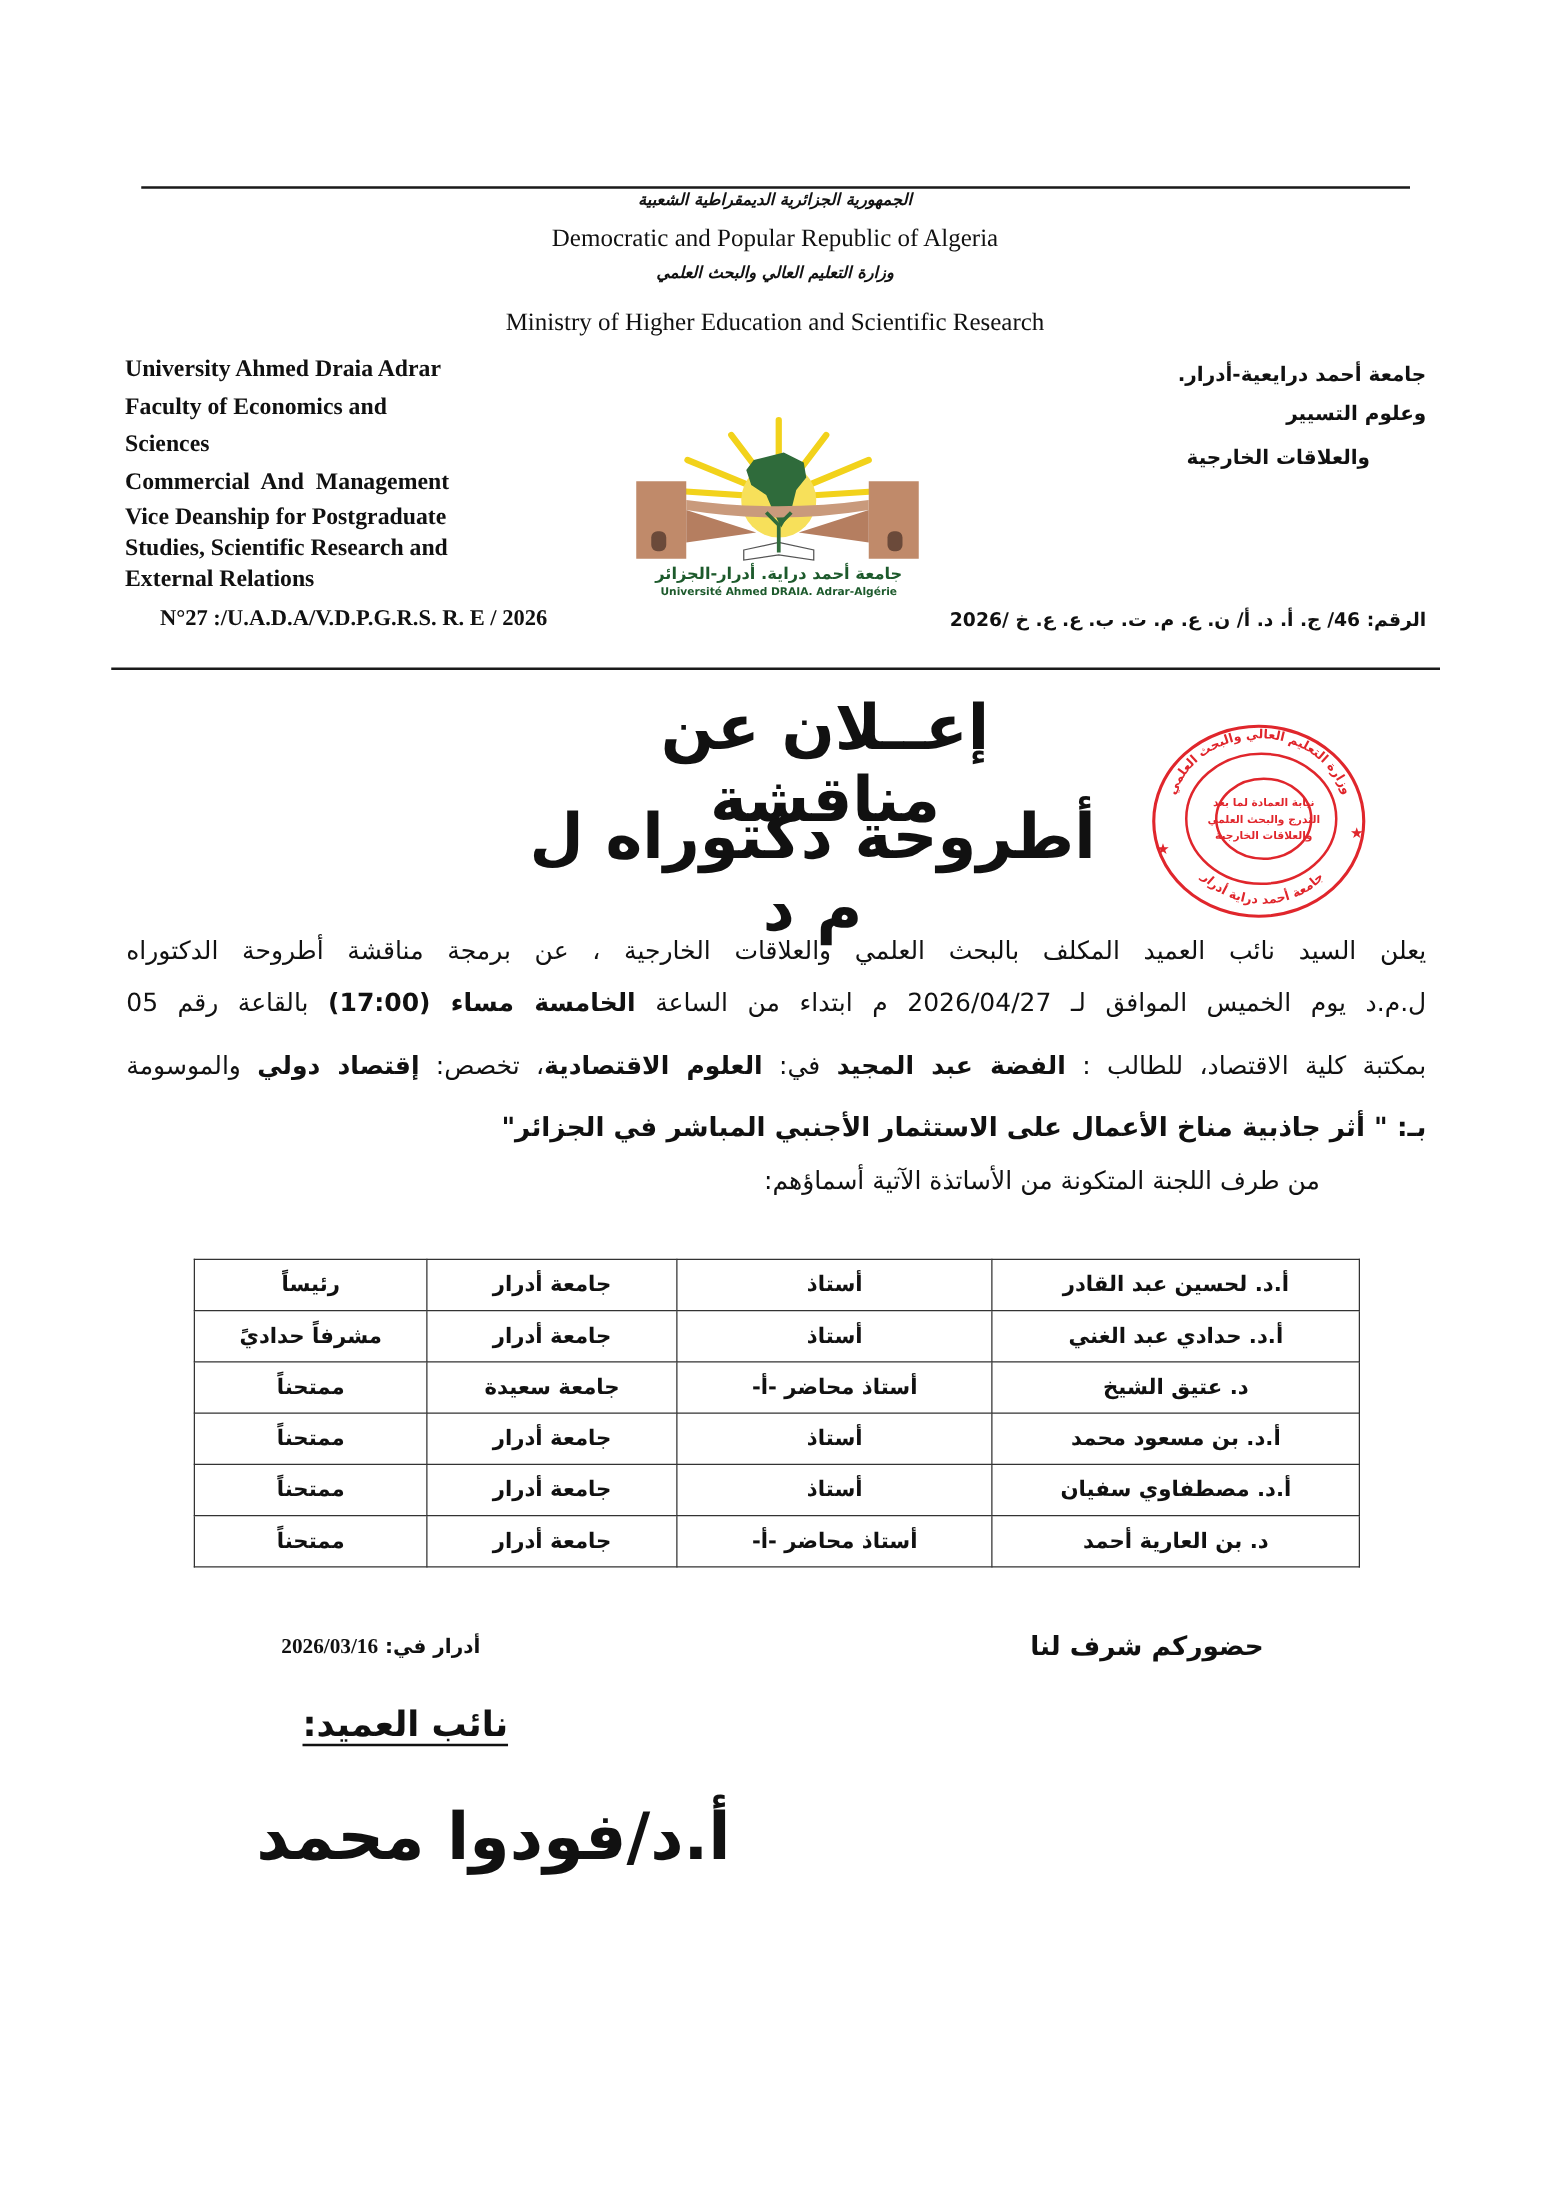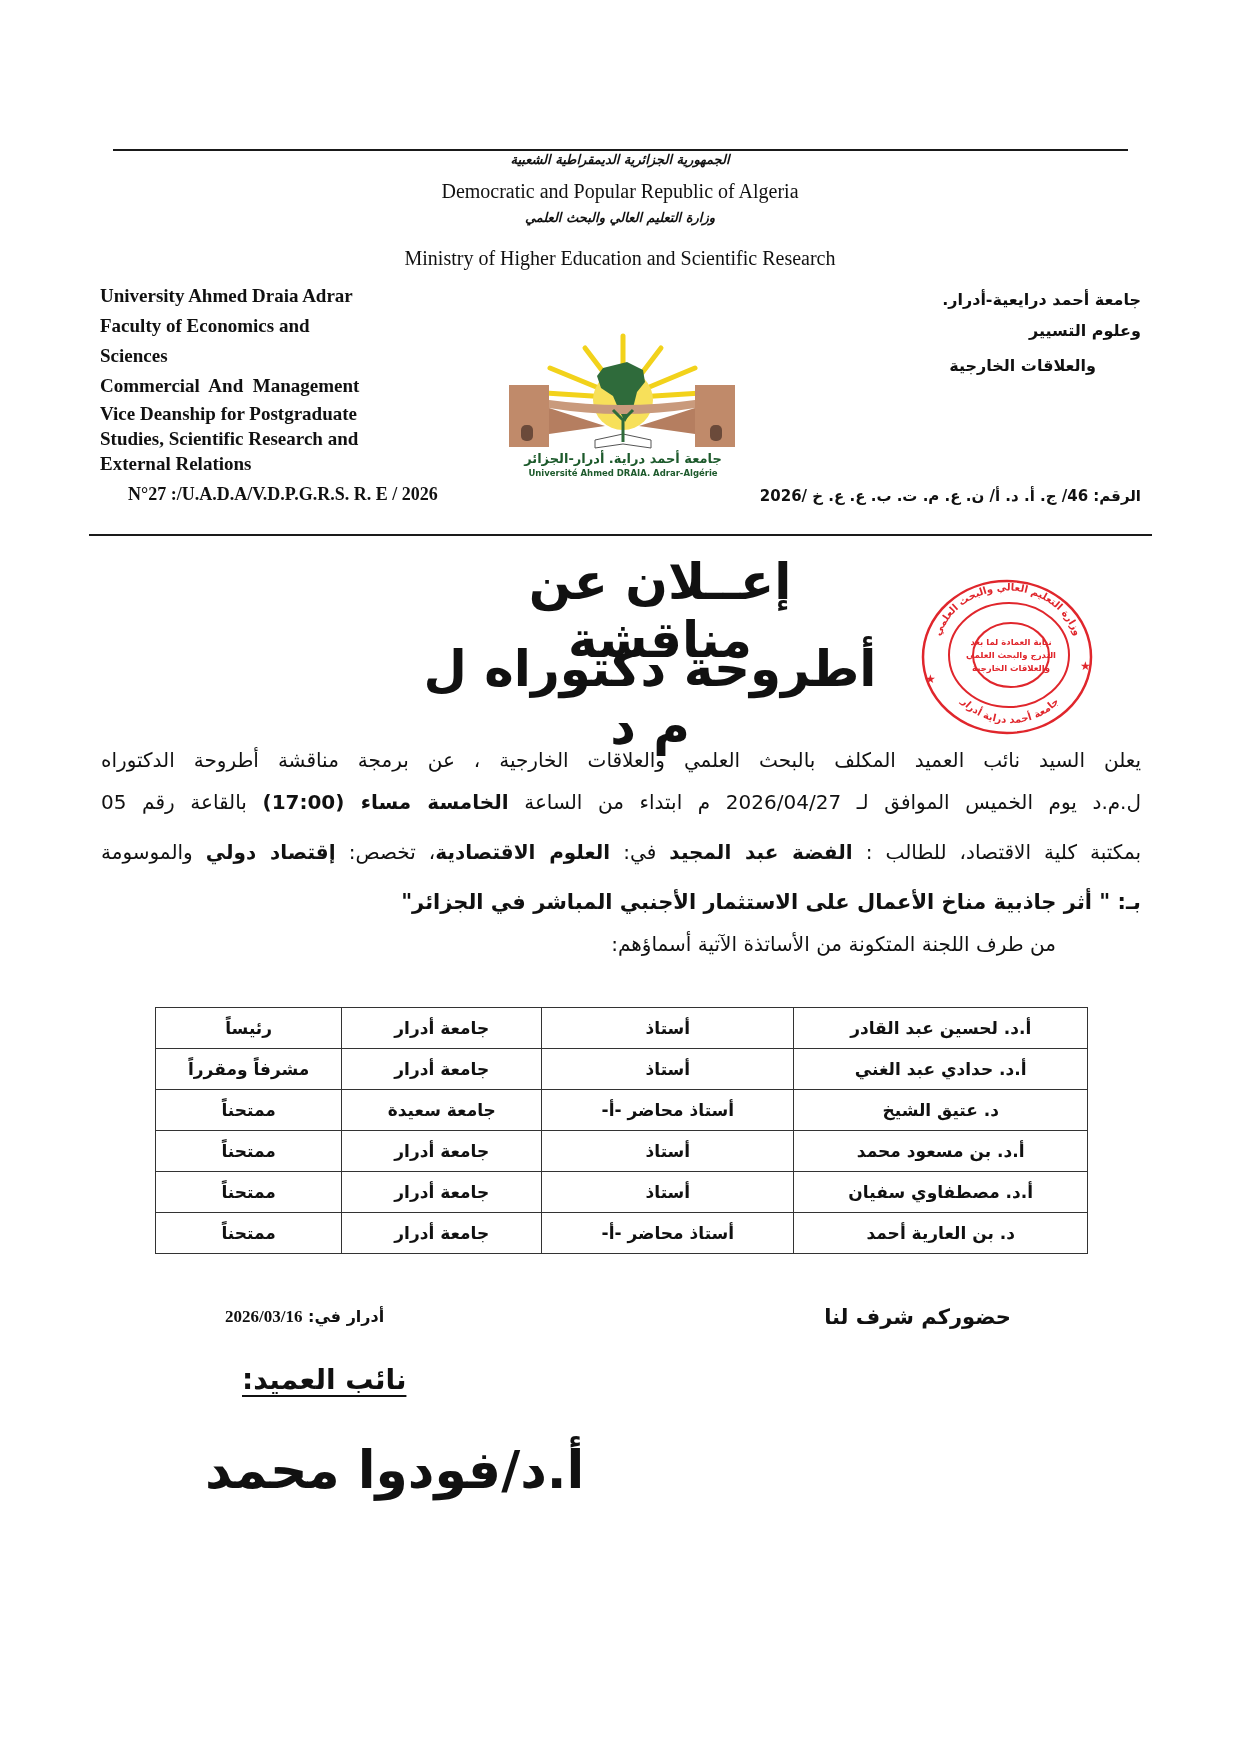--- a/index.html
+++ b/index.html
@@ -157,21 +157,21 @@
       <tr>
         <td class="c-name">أ.د. لحسين عبد القادر</td>
         <td class="c-rank">أستاذ</td>
         <td class="c-univ">جامعة أدرار</td>
         <td class="c-role">رئيساً</td>
       </tr>
       <tr>
         <td class="c-name">أ.د. حدادي عبد الغني</td>
         <td class="c-rank">أستاذ</td>
         <td class="c-univ">جامعة أدرار</td>
-        <td class="c-role">مشرفاً ومقرراً</td>
+        <td class="c-role">مشرفاً حداديً</td>
       </tr>
       <tr>
         <td class="c-name">د. عتيق الشيخ</td>
         <td class="c-rank">أستاذ محاضر -أ-</td>
         <td class="c-univ">جامعة سعيدة</td>
         <td class="c-role">ممتحناً</td>
       </tr>
       <tr>
         <td class="c-name">أ.د. بن مسعود محمد</td>
         <td class="c-rank">أستاذ</td>

